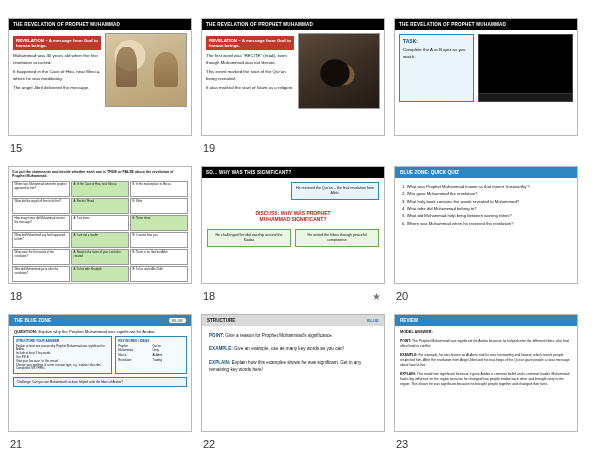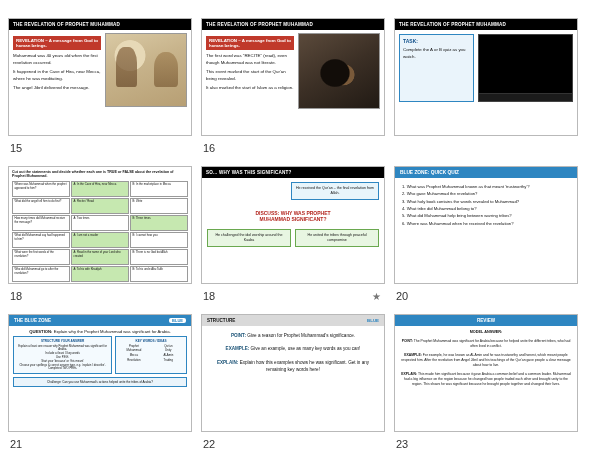--- a/index.html
+++ b/index.html
@@ -270,21 +270,21 @@
             </div>
             <div class="right">
               <div class="img-box">
                 <div class="art16"></div>
               </div>
             </div>
           </div>
         </div>
       </div>
       <div class="meta">
-        <span class="num">16</span>
+        <span class="num">19</span>
         <span class="star"></span>
       </div>
     </div>
 
     <div class="slide-cell">
       <div class="thumb">
         <div class="sl17">
           <div class="s-title">THE REVELATION OF PROPHET MUHAMMAD</div>
           <div class="cols">
             <div class="task-box">
@@ -374,21 +374,21 @@
           </div>
         </div>
       </div>
       <div class="meta">
         <span class="num">20</span>
         <span class="star"></span>
       </div>
     </div>
   </div>
 
-  <div class="row" style="padding-top:8px;text-align:center;">
+  <div class="row" style="padding-top:8px;">
 
     <div class="slide-cell">
       <div class="thumb">
         <div class="sl21">
           <div class="bz-head">
             <span>THE BLUE ZONE</span>
             <span class="bz-logo">BLUE</span>
           </div>
           <div class="q-line">
             <b>QUESTION:</b>

